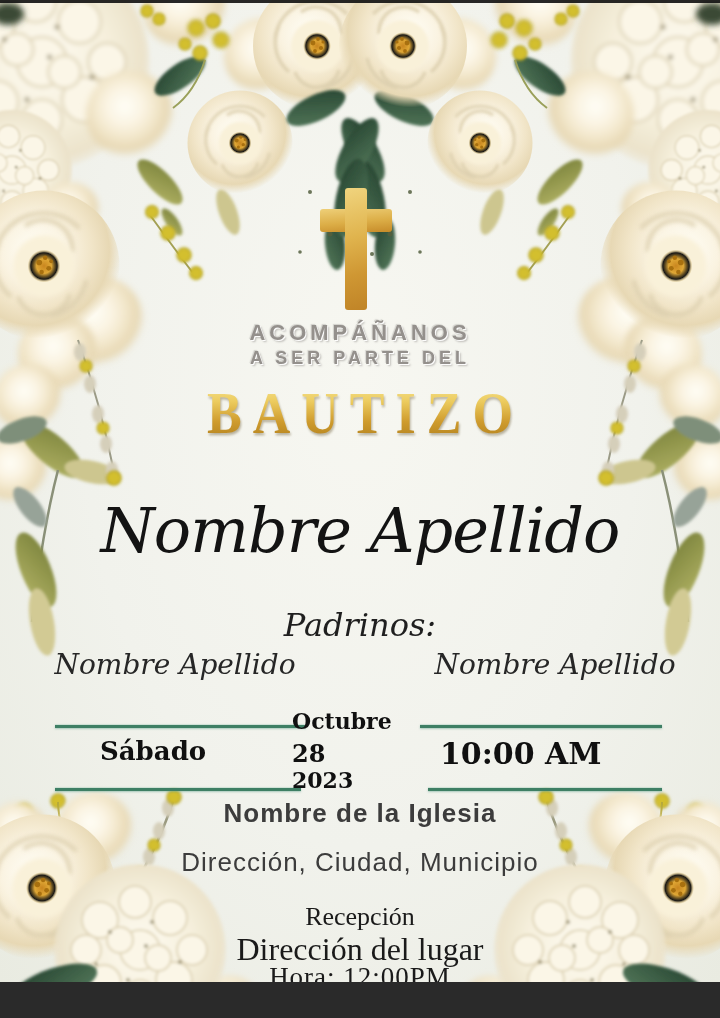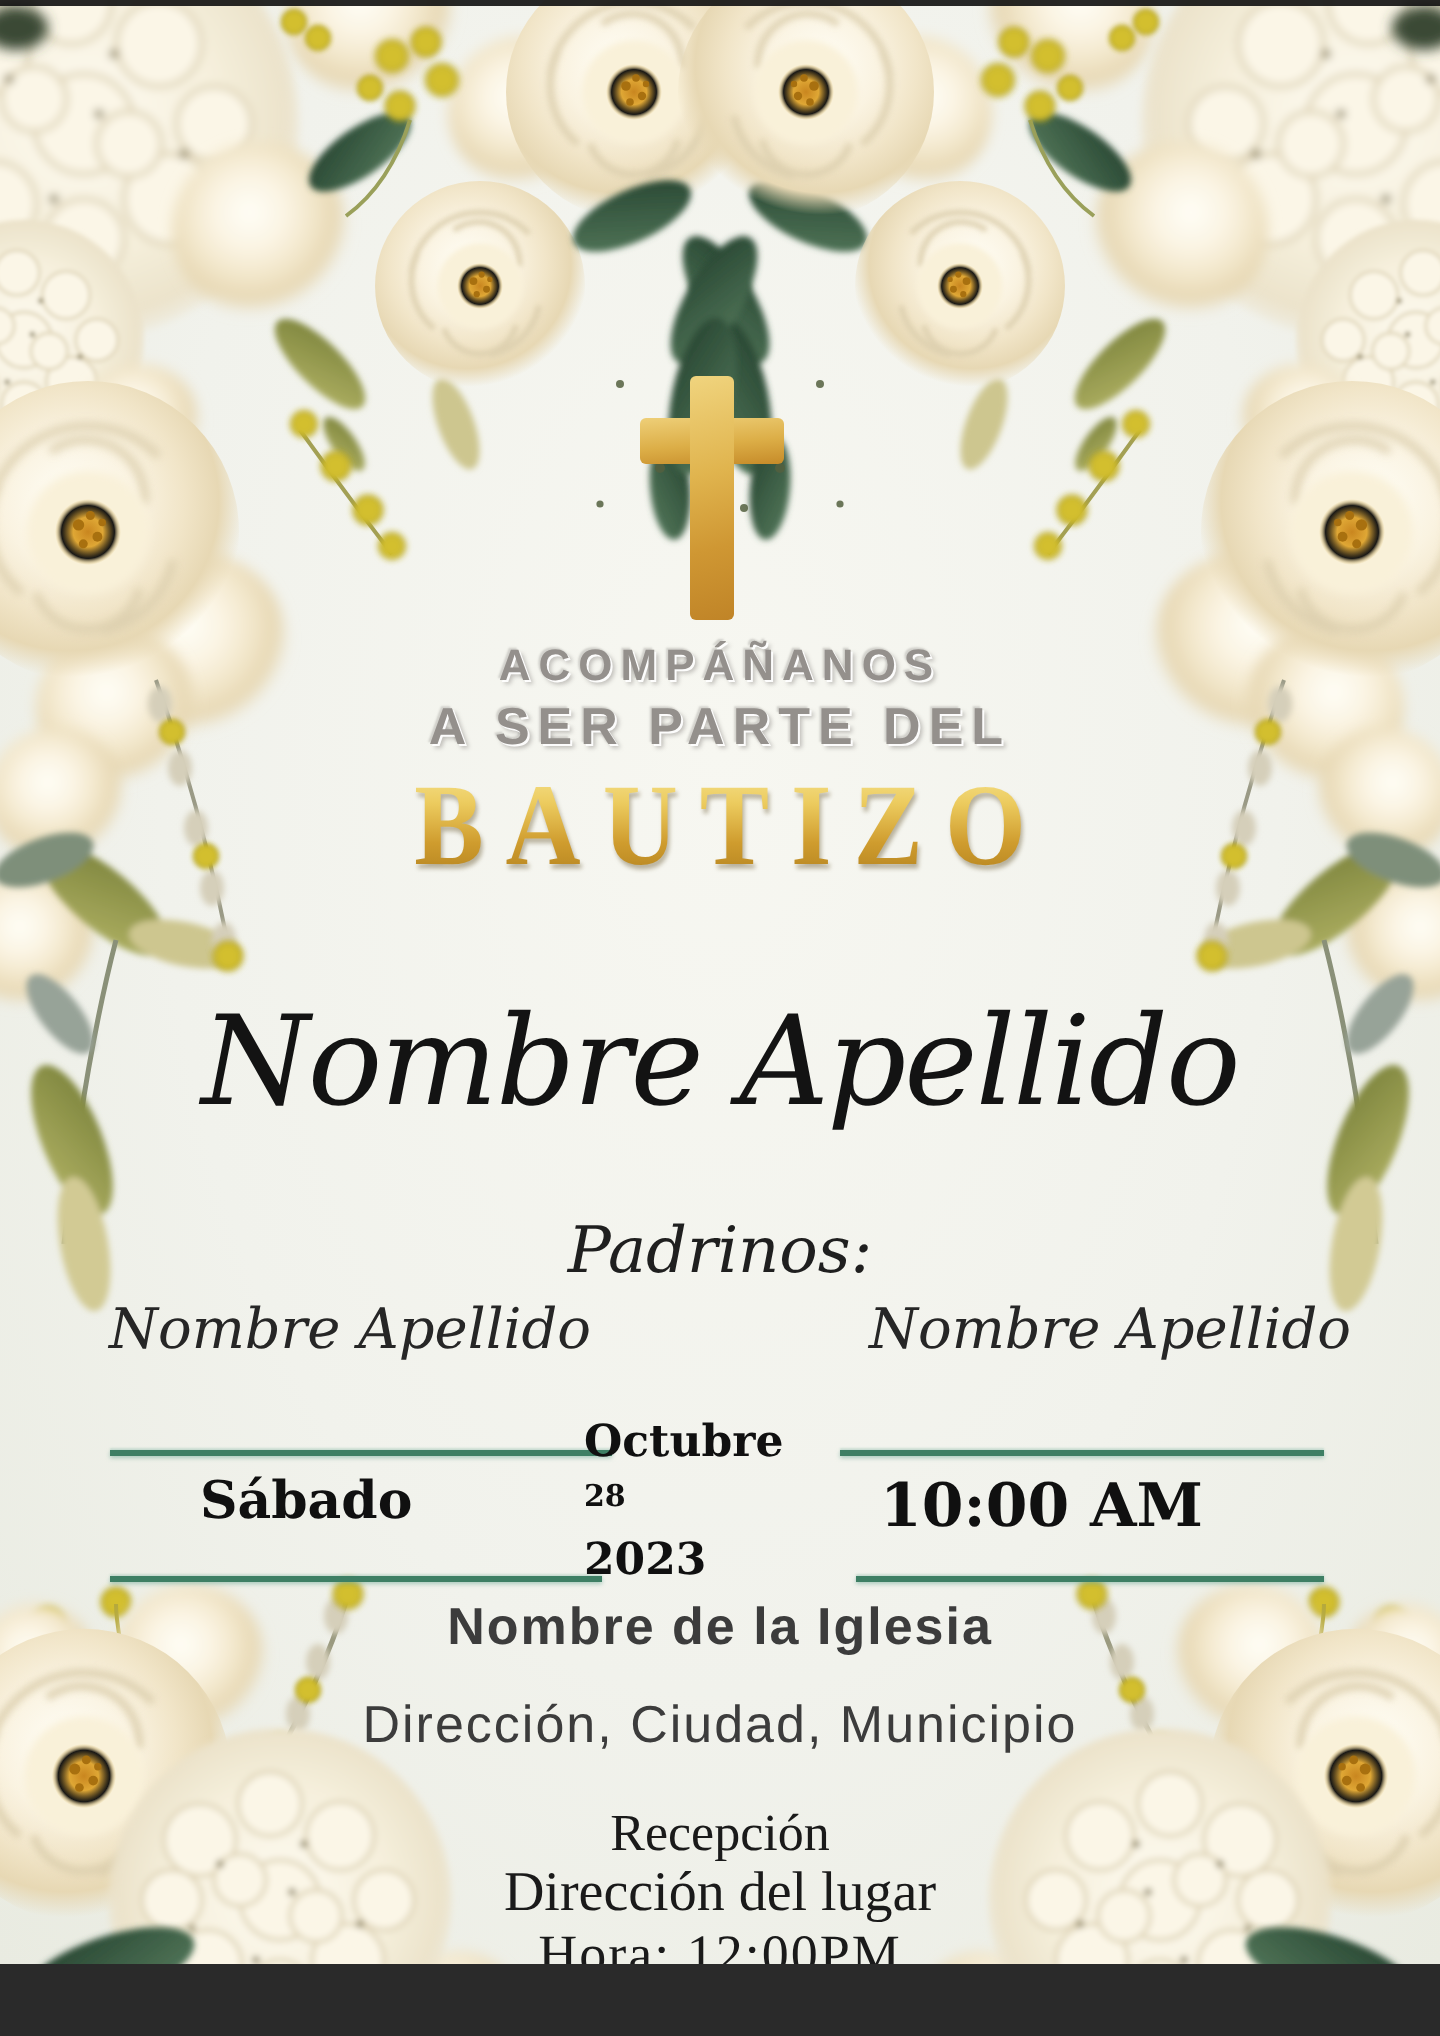--- a/index.html
+++ b/index.html
@@ -17,21 +17,21 @@
   .cross .v{position:absolute;left:25px;top:0;width:22px;height:122px;border-radius:3px;
     background:linear-gradient(165deg,#f0d47e 0%,#e0b44e 40%,#cf9733 70%,#c08427 100%);}
   .cross .h{position:absolute;left:0;top:21px;width:72px;height:23px;border-radius:3px;
     background:linear-gradient(175deg,#eecf78 0%,#dcae47 55%,#c68b29 100%);}
 
   .emboss{
     color:#94908c;font-weight:bold;
     text-shadow:1px 1px 0 rgba(255,255,255,.95), 2px 2px 2px rgba(110,106,102,.4), -1px -1px 1px rgba(120,116,112,.28);
   }
   .intro1{top:320px;font-size:22px;letter-spacing:4px;}
-  .intro2{top:348px;font-size:26px;letter-spacing:4px;}
+  .intro2{top:348px;font-size:18px;letter-spacing:4px;}
 
   .title{
     top:384px;font-family:"Liberation Serif", serif;font-weight:bold;
     font-size:52px;letter-spacing:11px;padding-left:11px;
     background:linear-gradient(180deg,#f6e493 4%,#eccb5e 32%,#cf9c2e 62%,#b58420 88%);
     -webkit-background-clip:text;background-clip:text;color:transparent;
     transform:scaleY(1.12);transform-origin:50% 50%;
     filter:drop-shadow(1px 2px 1px rgba(70,48,0,.35));
   }
   .subtitle{top:459px;font-size:23px;letter-spacing:2.5px;}
@@ -46,31 +46,31 @@
   .pname.right{left:415px;width:280px;}
 
   .gline{position:absolute;height:3px;background:#3e7f64;box-shadow:0 1px 2px rgba(110,170,150,.55), 0 -1px 1px rgba(160,200,185,.4);}
   .gl-tl{left:55px;top:725px;width:251px;}
   .gl-tr{left:420px;top:725px;width:242px;}
   .gl-bl{left:55px;top:788px;width:246px;}
   .gl-br{left:428px;top:788px;width:234px;}
 
   .sched{font-family:"DejaVu Serif", serif;font-weight:bold;color:#101010;position:absolute;text-align:left;}
   .s-month{left:292px;width:140px;top:708px;font-size:22px;}
-  .s-num{left:292px;width:140px;top:739px;font-size:15px;}
+  .s-num{left:292px;width:140px;top:739px;font-size:24px;}
   .s-year{left:292px;width:140px;top:767px;font-size:22px;}
   .s-day{left:100px;width:200px;top:736px;font-size:26px;}
   .s-time{left:440px;width:200px;top:736px;font-size:30px;}
 
   .church1{top:798px;font-size:26px;letter-spacing:1px;color:#3c3c3c;font-weight:bold;}
   .church2{top:847px;font-size:26px;letter-spacing:1px;color:#3c3c3c;}
 
   .rec{font-family:"Liberation Serif", serif;color:#1a1a1a;}
   .rec1{top:902px;font-size:26px;}
-  .rec2{top:931px;font-size:28px;}
+  .rec2{top:931px;font-size:32px;}
   .rec3{top:962px;font-size:27px;letter-spacing:1px;}
 
   .edge{position:absolute;left:0;width:720px;background:#101010;}
   .edge.top{top:0;height:3px;opacity:.9;}
   .edge.bot{top:1014px;height:4px;opacity:.92;}
 </style>
 </head>
 <body>
 
 <div class="card">

